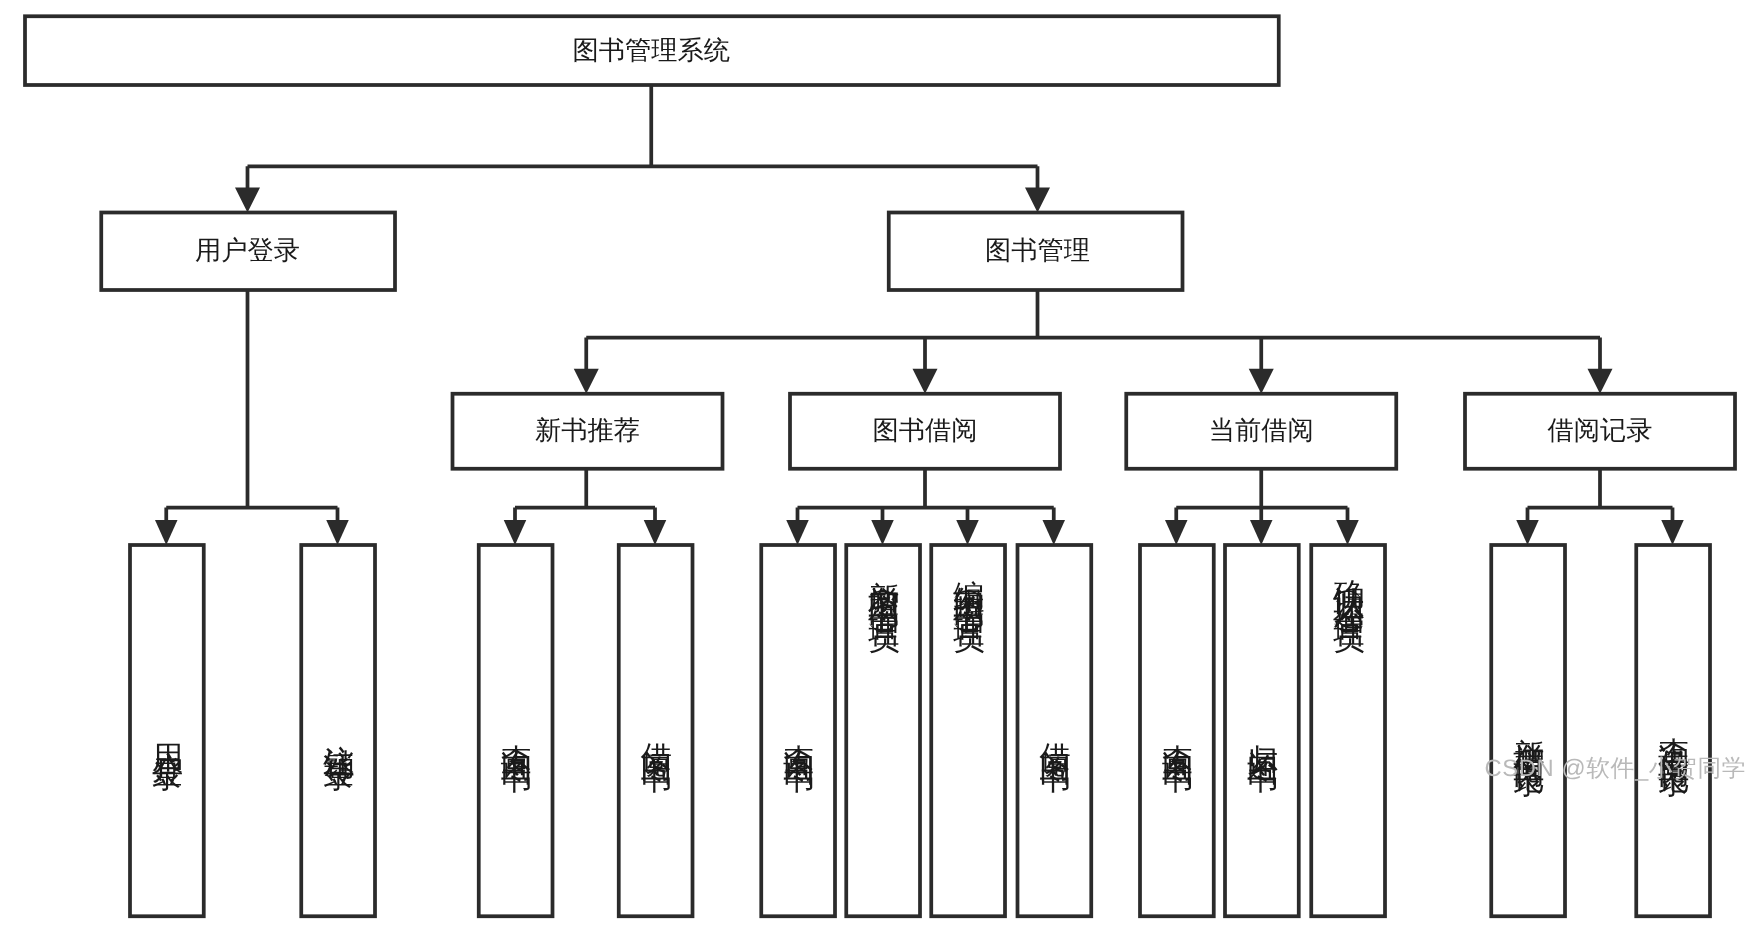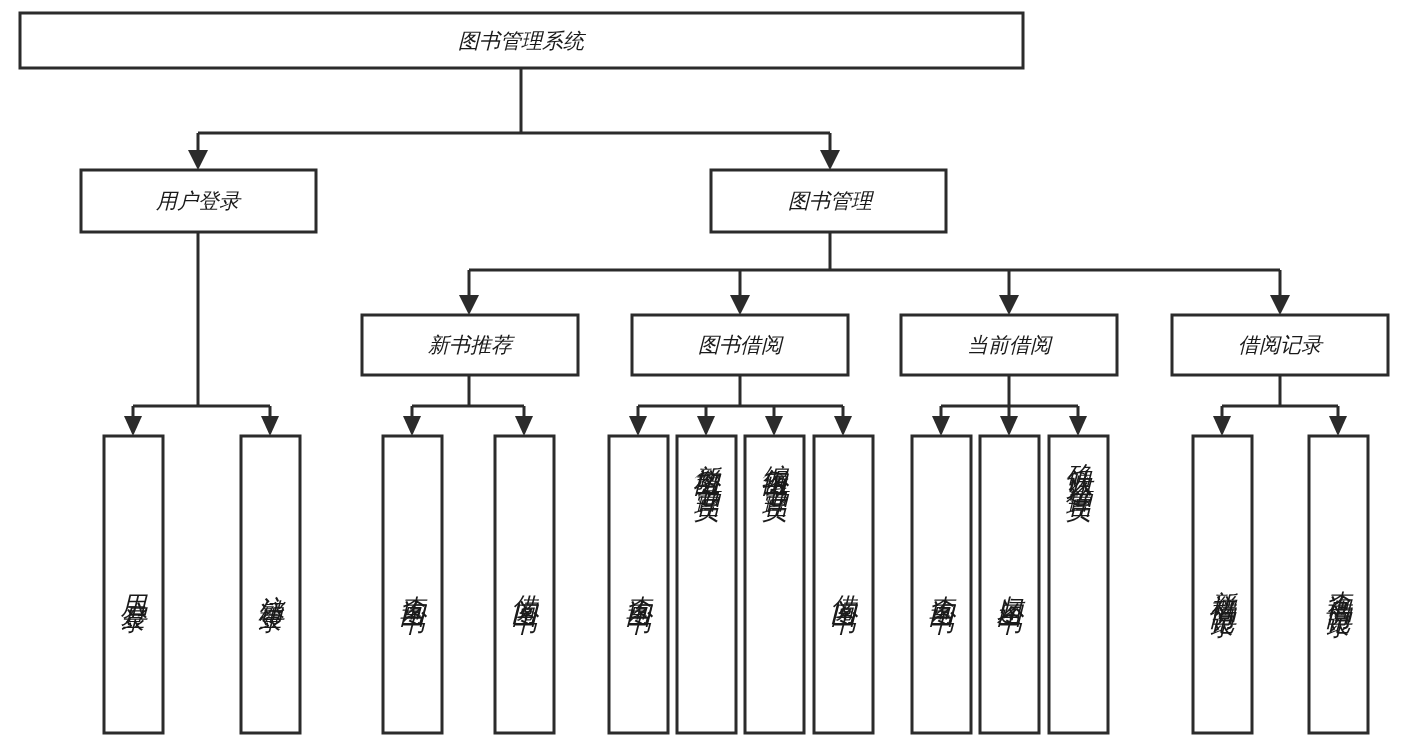--- a/index.html
+++ b/index.html
@@ -12,21 +12,20 @@
     height: 747px;
     font-family: "Liberation Sans", "DejaVu Sans", sans-serif;
     overflow: hidden;
     position: relative;
   }
   #diagram-root {
     position: relative;
     width: 1405px;
     height: 632px;
     background: #ffffff;
-    font-style: italic;
   }
   svg#tree-svg {
     position: absolute;
     left: 0;
     top: 0;
     width: 1405px;
     height: 747px;
   }
   .node-box {
     fill: #ffffff;
@@ -268,14 +267,15 @@
   <div class="leaf-text-wrap" style="left:1049px; top:444px; width:59px; height:289px;">
     <span class="leaf-vert-text">确认归还（管理员）</span>
   </div>
   <div class="leaf-text-wrap" style="left:1193px; top:436px; width:59px; height:297px; align-items:center;">
     <span class="leaf-vert-text">新增借阅记录</span>
   </div>
   <div class="leaf-text-wrap" style="left:1309px; top:436px; width:59px; height:297px; align-items:center;">
     <span class="leaf-vert-text">查询借阅记录</span>
   </div>
 
+  <div class="watermark">CSDN @软件_小贺同学</div>
 
 </div>
 
 </body></html>

